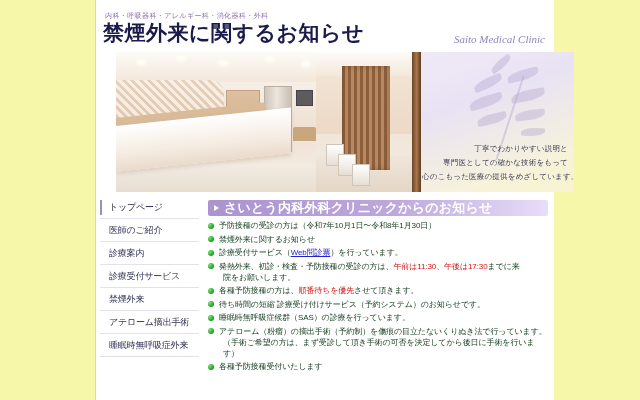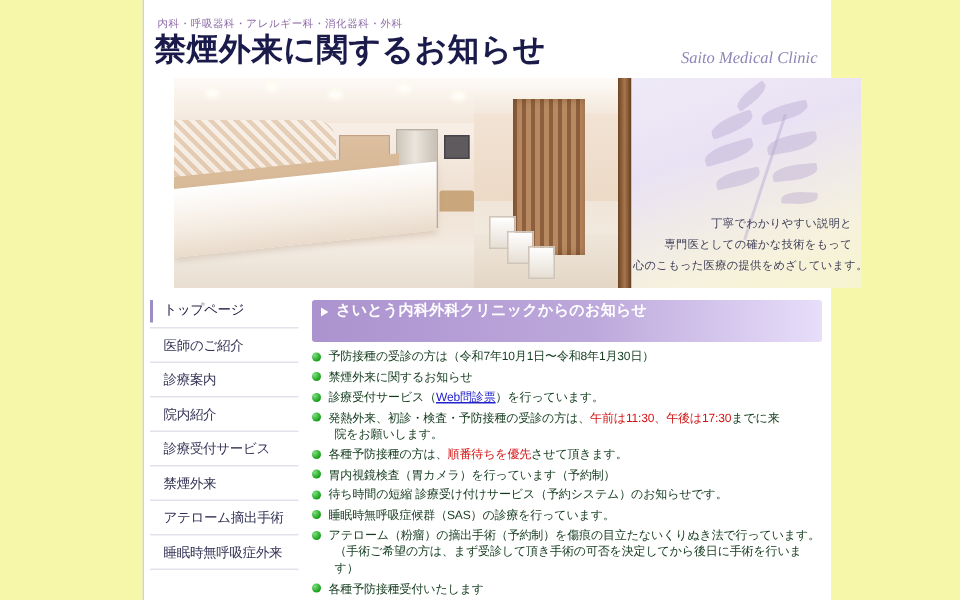--- a/index.html
+++ b/index.html
@@ -195,43 +195,42 @@
     padding-left: 9px;
     font-size: 9px;
     color: #333355;
     border-bottom: 1px solid #e2e2ec;
     white-space: nowrap;
     letter-spacing: -.2px;
     cursor: pointer;
   }
   .nav-item.active {
     color: #222244;
-    font-family: Liberation Mono, monospace;
   }
   .nav-item.active::before {
     content: "";
     position: absolute;
     left: 0; top: 4px;
     width: 2px; height: 15px;
     background: #9b8ec4;
   }
   
   .main {
     position: absolute;
     left: 108px; top: 192px;
     width: 350px; height: 208px;
     background: #ffffff;
     padding: 8px 6px 0 4px;
   }
   .news-title {
     position: relative;
-    height: 28px;
+    height: 16px;
     line-height: 16px;
     padding-left: 16px;
-    font-size: 10px;
+    font-size: 13px;
     font-weight: bold;
     color: #ffffff;
     background: linear-gradient(90deg,#ab93cf 0%,#bda8db 55%,#e7defa 100%);
     border-radius: 2px;
     letter-spacing: .2px;
     margin-bottom: 4px;
     white-space: nowrap;
   }
   .news-title::before {
     content: "";
@@ -323,21 +322,20 @@
           <div>専門医としての確かな技術をもって</div>
           <div>心のこもった医療の提供をめざしています。</div>
         </div>
       </div>
     </div>
 
     <nav class="sidebar">
       <div class="nav-item active"><span>トップページ</span></div>
       <div class="nav-item"><span>医師のご紹介</span></div>
       <div class="nav-item"><span>診療案内</span></div>
-      <div class="nav-item"><span>院内紹介</span></div>
       <div class="nav-item"><span>診療受付サービス</span></div>
       <div class="nav-item"><span>禁煙外来</span></div>
       <div class="nav-item"><span>アテローム摘出手術</span></div>
       <div class="nav-item"><span>睡眠時無呼吸症外来</span></div>
     </nav>
 
     <main class="main">
       <div class="news-title">さいとう内科外科クリニックからのお知らせ</div>
 
       <ul class="news-list">
@@ -355,23 +353,20 @@
         </li>
 
         <li class="news-item">
           <span>発熱外来、初診・検査・予防接種の受診の方は、</span><span class="hl-red">午前は11:30、午後は17:30</span><span>までに来</span><span class="sub-line">院をお願いします。</span>
         </li>
 
         <li class="news-item">
           <span>各種予防接種の方は、</span><span class="hl-red">順番待ちを優先</span><span>させて頂きます。</span>
         </li>
 
-        <li class="news-item">
-          <span>胃内視鏡検査（胃カメラ）を行っています（予約制）</span>
-        </li>
 
         <li class="news-item">
           <span>待ち時間の短縮 診療受け付けサービス（予約システム）のお知らせです。</span>
         </li>
 
         <li class="news-item">
           <span>睡眠時無呼吸症候群（SAS）の診療を行っています。</span>
         </li>
 
         <li class="news-item">

